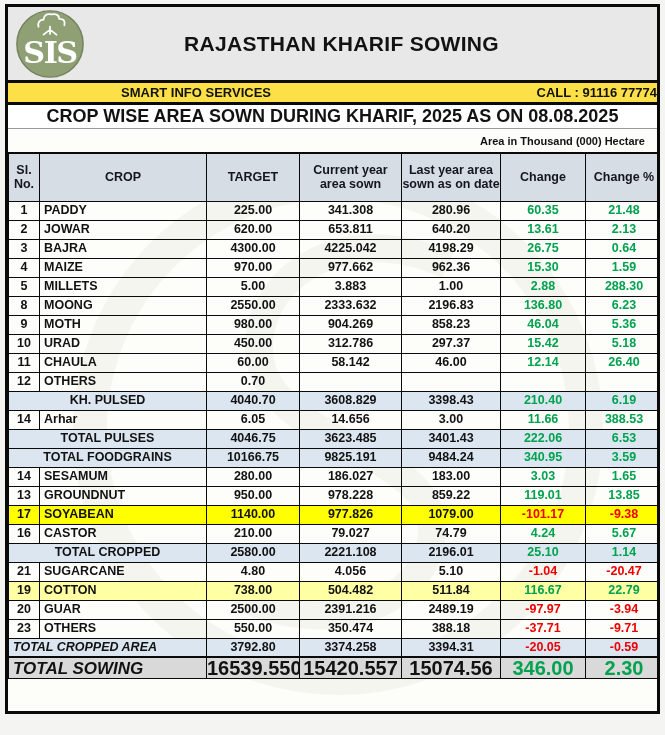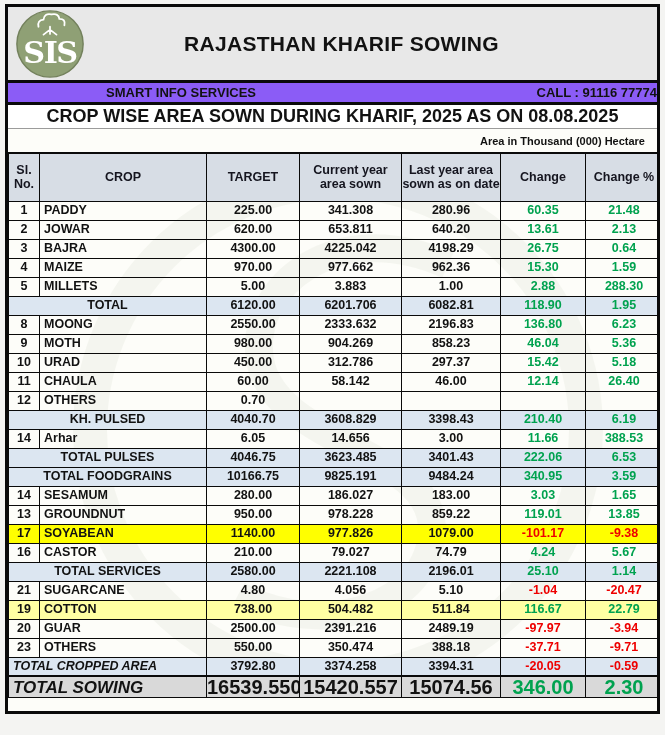--- a/index.html
+++ b/index.html
@@ -10,21 +10,21 @@
   *{box-sizing:border-box; margin:0; padding:0;}
   html,body{width:665px;height:735px;overflow:hidden;background:#f4f4f2;}
   body{font-family:"Liberation Sans", sans-serif; color:var(--ink);}
   .doc{
     position:relative; margin:4px 5px; width:655px; height:710px;
     border:3px solid #0a0a0a; background:var(--sheet); overflow:hidden;
   }
   .banner{height:76px; background:var(--banner-bg); display:flex; align-items:center; border-bottom:3px solid #0a0a0a;}
   .logo{margin-left:6px; flex:0 0 auto;}
   .title{flex:1; text-align:center; font-size:21px; font-weight:bold; letter-spacing:.3px; margin-right:60px;}
-  .info-row{height:22px; background:#8b5cf6; display:flex; align-items:center; font-weight:bold; font-size:13px; border-bottom:3px solid #0a0a0a;}
+  .info-row{height:22px; background:#fde047; display:flex; align-items:center; font-weight:bold; font-size:13px; border-bottom:3px solid #0a0a0a;padding-left:15px;}
   .info-row .org{margin-left:98px;}
   .info-row .call{margin-left:auto; }
   .subtitle-row{height:24px; background:#fff; display:flex; align-items:center; justify-content:center;
     font-weight:bold; font-size:18px; border-bottom:1px solid #9b9b9b;}
   .unit-row{height:23px; display:flex; align-items:center; justify-content:flex-end;
     font-weight:bold; font-size:11px; padding-right:12px; background:transparent;}
   .wm{position:absolute; left:0; top:148px; z-index:0; opacity:.16; pointer-events:none;}
   table{position:relative; z-index:1; width:100%; border-collapse:collapse; table-layout:fixed; border-top:2px solid #0a0a0a;}
   th,td{border:1px solid #0a0a0a; font-weight:bold; overflow:hidden; white-space:nowrap;}
   thead th{height:48px; background:var(--header-bg); font-size:12.5px; line-height:1.12; text-align:center; white-space:normal; color:#15151f;}
@@ -132,28 +132,20 @@
         </tr>
         <tr class="crop">
           <td class="sl">5</td>
           <td class="crop">MILLETS</td>
           <td class="num">5.00</td>
           <td class="num">3.883</td>
           <td class="num">1.00</td>
           <td class="num pos">2.88</td>
           <td class="num pos">288.30</td>
         </tr>
-        <tr class="subtotal">
-          <td class="label" colspan="2">TOTAL</td>
-          <td class="num">6120.00</td>
-          <td class="num">6201.706</td>
-          <td class="num">6082.81</td>
-          <td class="num pos">118.90</td>
-          <td class="num pos">1.95</td>
-        </tr>
         <tr class="crop">
           <td class="sl">8</td>
           <td class="crop">MOONG</td>
           <td class="num">2550.00</td>
           <td class="num">2333.632</td>
           <td class="num">2196.83</td>
           <td class="num pos">136.80</td>
           <td class="num pos">6.23</td>
         </tr>
         <tr class="crop">
@@ -255,21 +247,21 @@
         <tr class="crop">
           <td class="sl">16</td>
           <td class="crop">CASTOR</td>
           <td class="num">210.00</td>
           <td class="num">79.027</td>
           <td class="num">74.79</td>
           <td class="num pos">4.24</td>
           <td class="num pos">5.67</td>
         </tr>
         <tr class="subtotal">
-          <td class="label" colspan="2">TOTAL SERVICES</td>
+          <td class="label" colspan="2">TOTAL CROPPED</td>
           <td class="num">2580.00</td>
           <td class="num">2221.108</td>
           <td class="num">2196.01</td>
           <td class="num pos">25.10</td>
           <td class="num pos">1.14</td>
         </tr>
         <tr class="crop">
           <td class="sl">21</td>
           <td class="crop">SUGARCANE</td>
           <td class="num">4.80</td>

